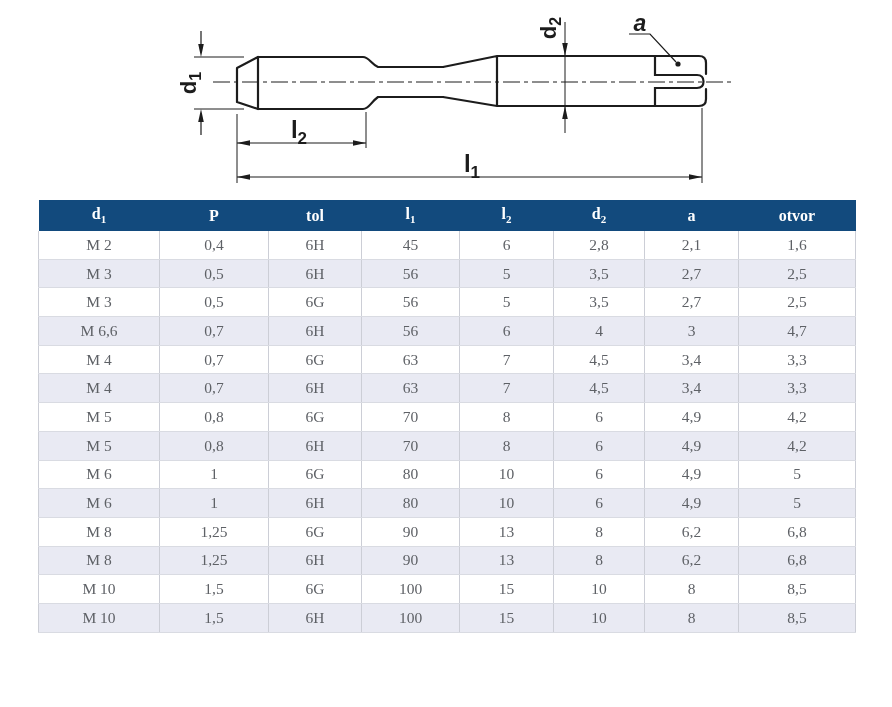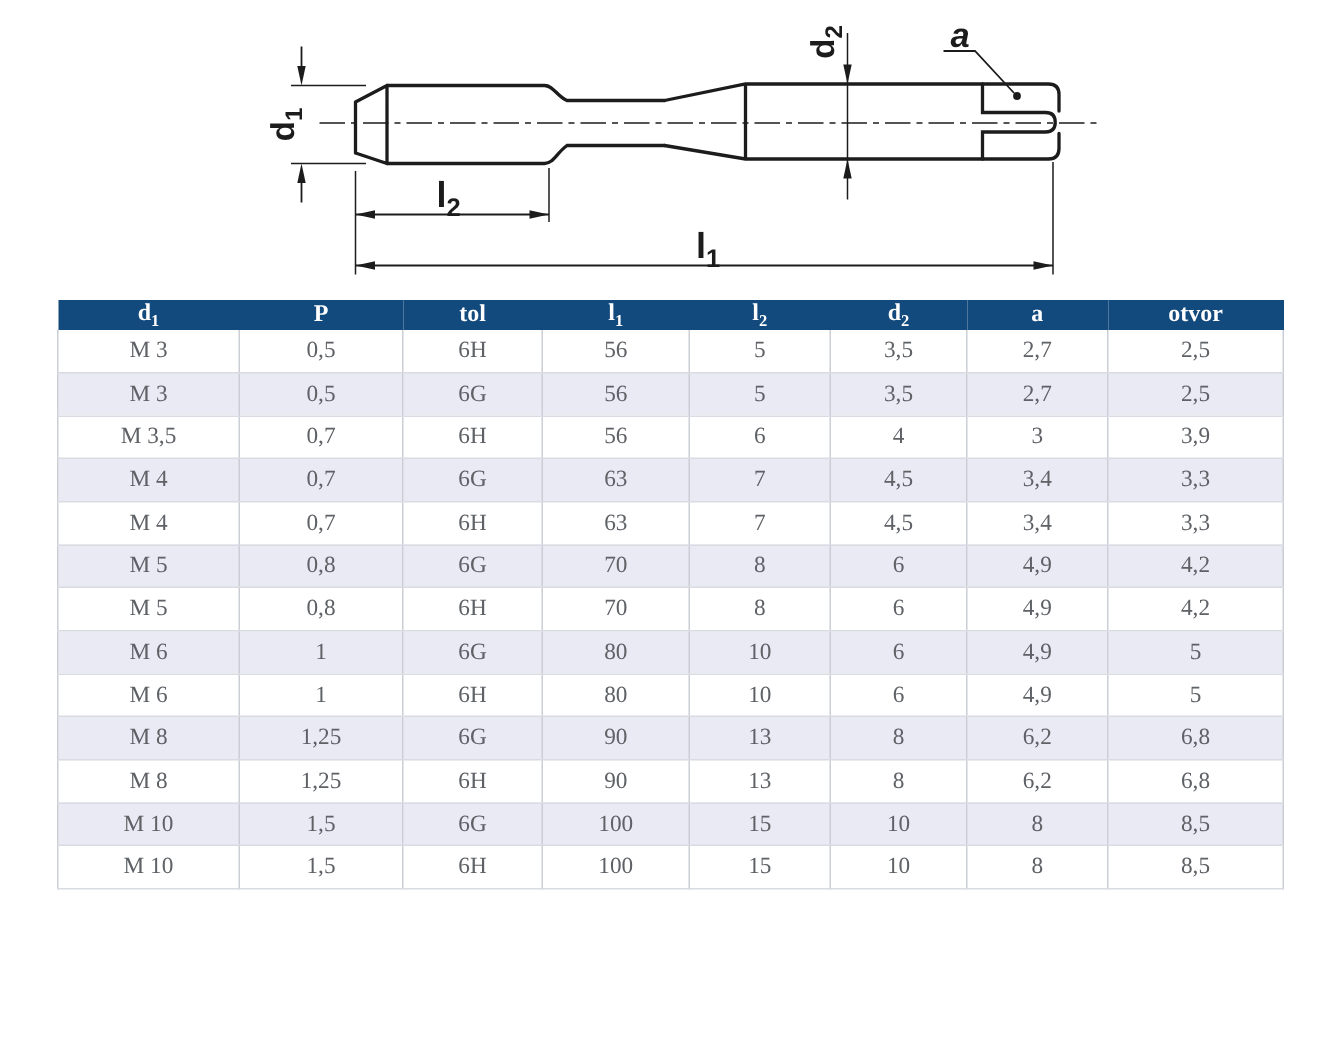--- a/index.html
+++ b/index.html
@@ -13,21 +13,21 @@
     --grid-v:#ccced6; --grid-h:#d9dbe2;
   }
   .drawing{position:absolute;left:0;top:0;}
   .spec-table{
     position:absolute;left:38px;top:200px;width:817px;
     border-collapse:collapse;table-layout:fixed;
     font-family:"Liberation Serif",serif;
   }
   .spec-table thead th{
     background:var(--header-bg);color:var(--header-text);
-    font-size:16px;font-weight:bold;height:20px;padding:0;text-align:center;
+    font-size:16px;font-weight:bold;height:31px;padding:0;text-align:center;
   }
   .spec-table thead th sub{font-size:11px;}
   .spec-table tbody td{
     height:27.7px;padding:0;text-align:center;vertical-align:middle;
     font-size:15.5px;color:var(--cell-text);
     border-right:1px solid var(--grid-v);
     border-bottom:1px solid var(--grid-h);
     background:#ffffff;
   }
   .spec-table tbody td:first-child{border-left:1px solid var(--grid-v);}
@@ -103,48 +103,58 @@
         <th><span>tol</span></th>
         <th><span>l</span><sub>1</sub></th>
         <th><span>l</span><sub>2</sub></th>
         <th><span>d</span><sub>2</sub></th>
         <th><span>a</span></th>
         <th><span>otvor</span></th>
       </tr>
   </thead>
   <tbody>
       <tr>
+        <td>M 2</td>
+        <td>0,4</td>
+        <td>6H</td>
+        <td>45</td>
+        <td>6</td>
+        <td>2,8</td>
+        <td>2,1</td>
+        <td>1,6</td>
+      </tr>
+      <tr>
         <td>M 3</td>
         <td>0,5</td>
         <td>6H</td>
         <td>56</td>
         <td>5</td>
         <td>3,5</td>
         <td>2,7</td>
         <td>2,5</td>
       </tr>
       <tr>
         <td>M 3</td>
         <td>0,5</td>
         <td>6G</td>
         <td>56</td>
         <td>5</td>
         <td>3,5</td>
         <td>2,7</td>
         <td>2,5</td>
       </tr>
       <tr>
-        <td>M 3,5</td>
+        <td>M 6,6</td>
         <td>0,7</td>
         <td>6H</td>
         <td>56</td>
         <td>6</td>
         <td>4</td>
         <td>3</td>
-        <td>3,9</td>
+        <td>4,7</td>
       </tr>
       <tr>
         <td>M 4</td>
         <td>0,7</td>
         <td>6G</td>
         <td>63</td>
         <td>7</td>
         <td>4,5</td>
         <td>3,4</td>
         <td>3,3</td>

